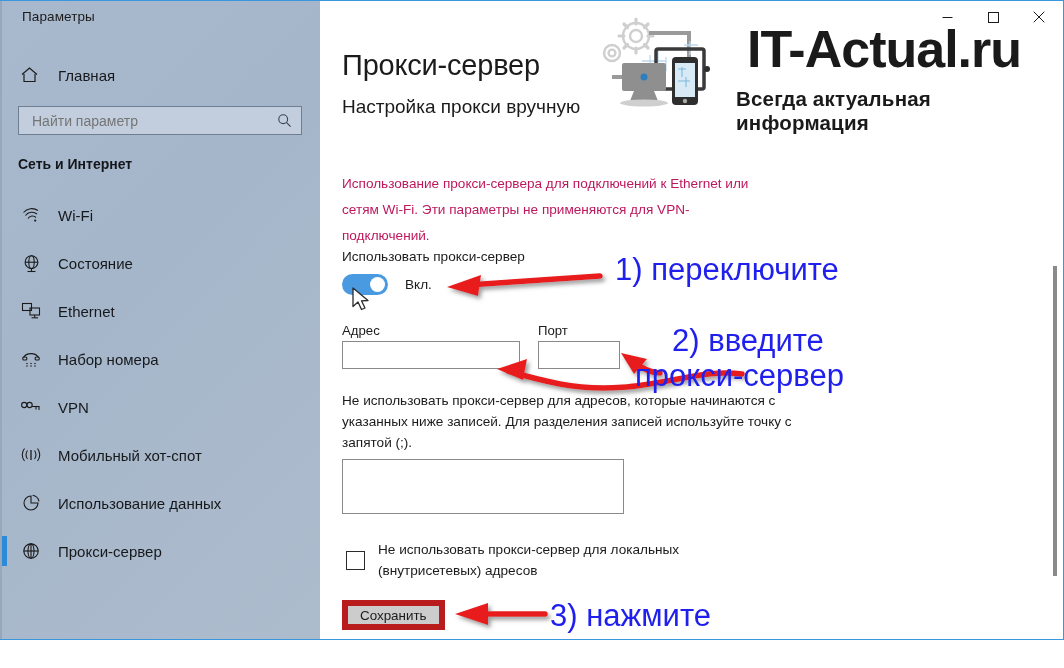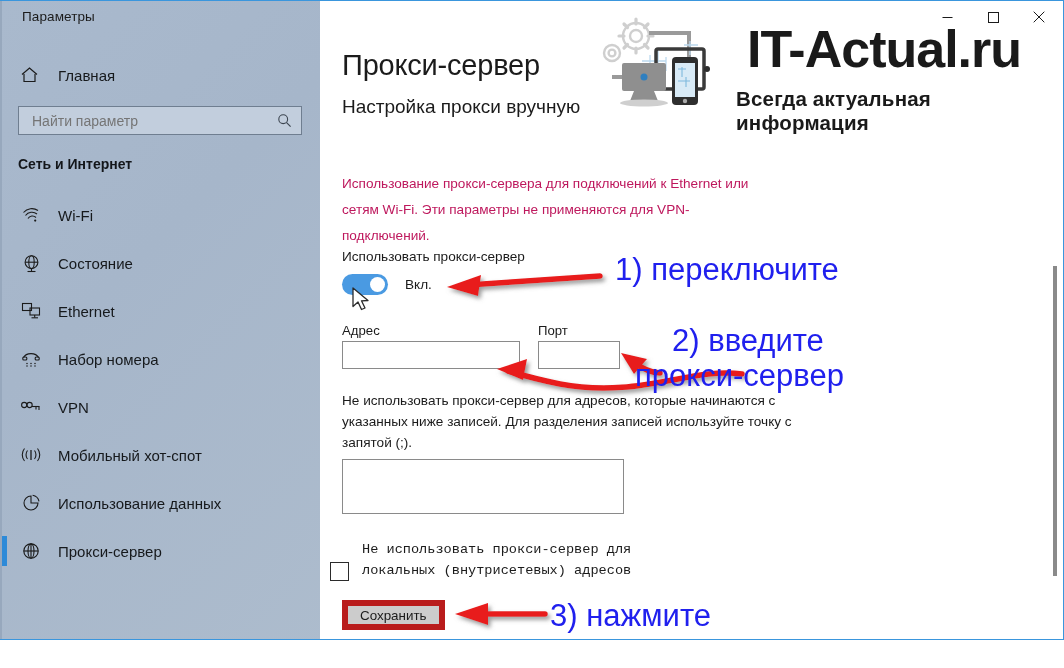--- a/index.html
+++ b/index.html
@@ -279,25 +279,24 @@
     resize: none;
     font-family: "Liberation Sans", sans-serif;
     font-size: 13px;
     color: #1b1b1b;
     padding: 4px 6px;
     outline: none;
   }
 
   .checkbox-row {
     position: absolute;
-    left: 10px;
+    left: 26px;
     top: 538px;
     display: flex;
-    align-items: flex-end;
-    font-family: Liberation Mono, monospace;
+    align-items: center;
   }
   .checkbox-box {
     width: 19px;
     height: 19px;
     border: 1px solid #2b2b2b;
     background: #ffffff;
     box-sizing: border-box;
     flex: none;
     margin-top: 1px;
   }

